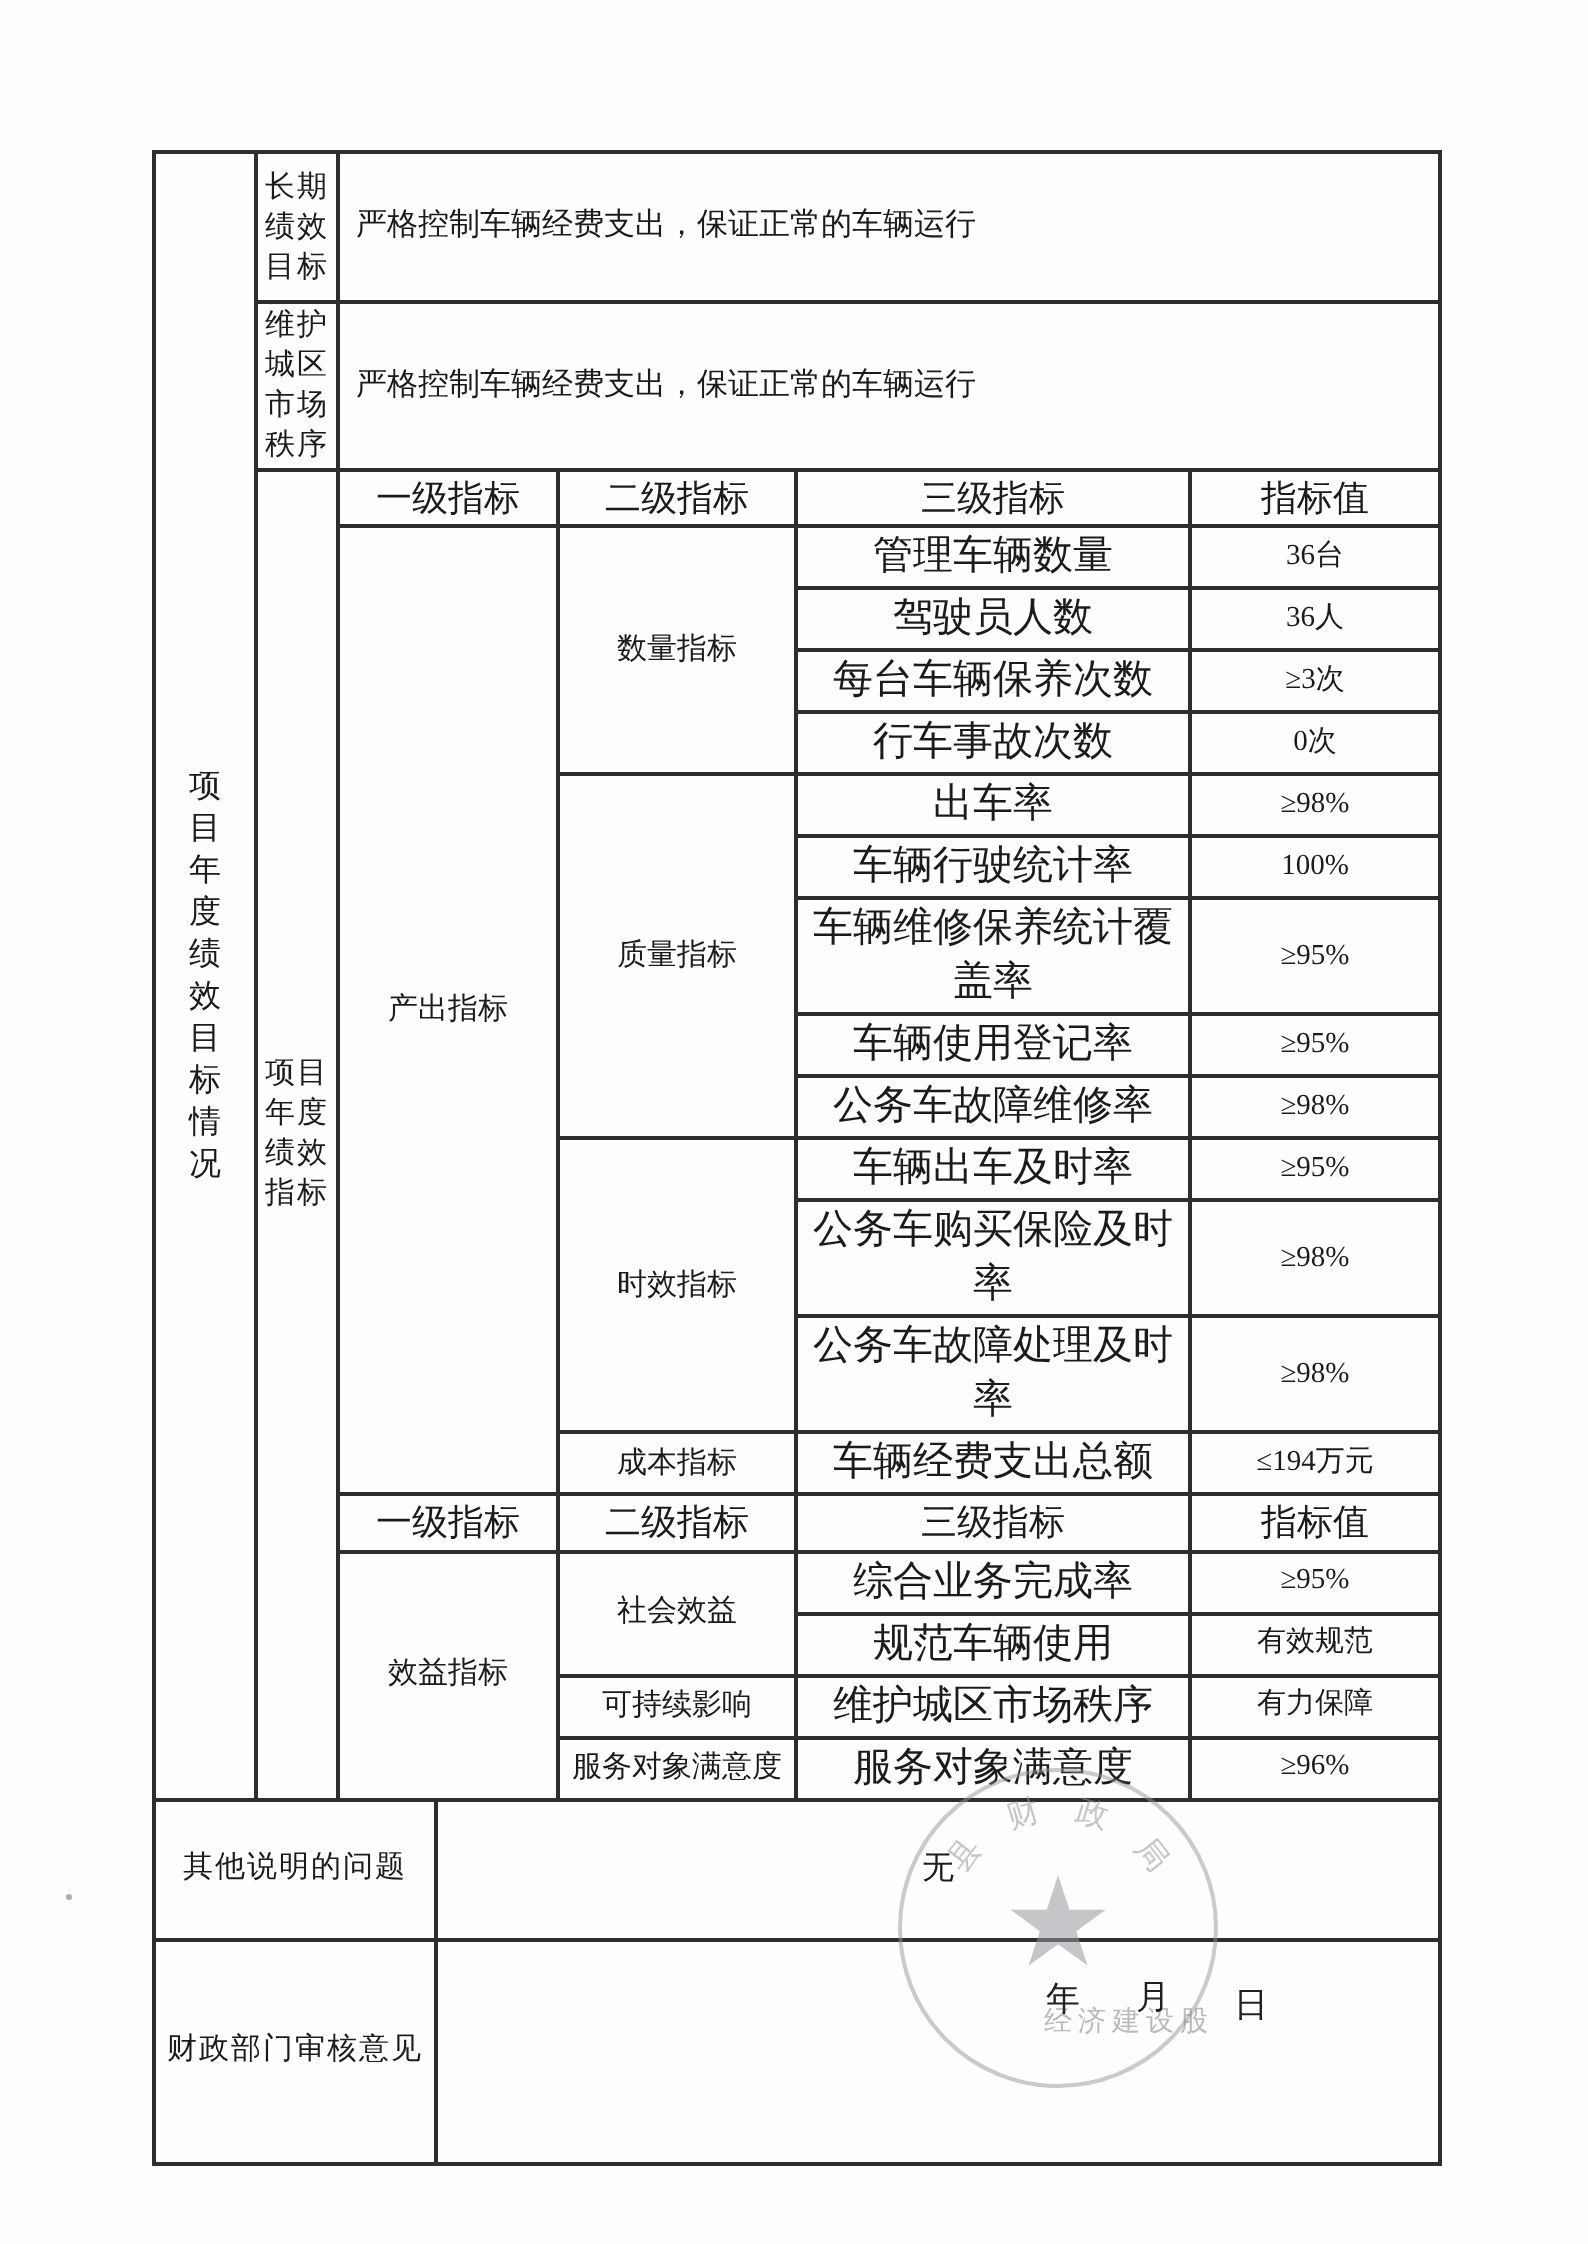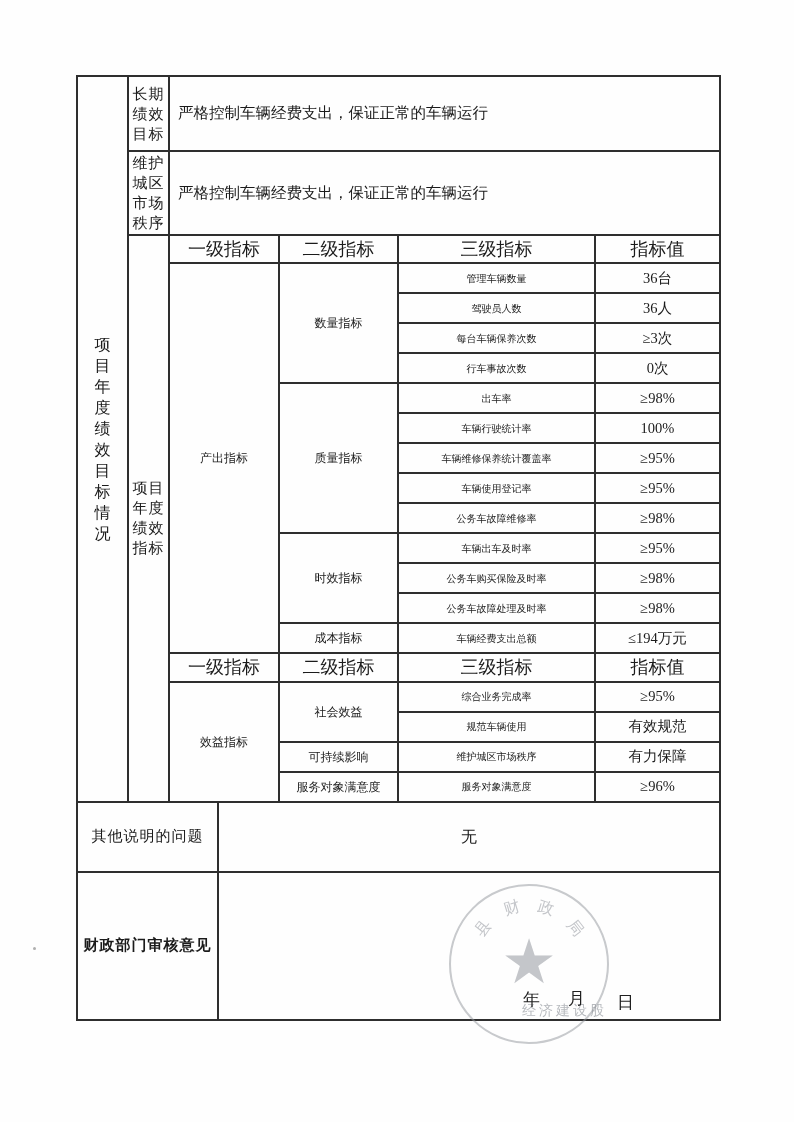--- a/index.html
+++ b/index.html
@@ -14,30 +14,30 @@
     font-size:15px;line-height:1.35;padding:1px 2px;overflow:hidden;
   }
   .tblwrap{position:absolute;left:76px;top:75px;}
   .t2{margin-top:-2px;}
   
   .rh-goal{height:75px;}
   .rh-goal2{height:77px;}
   .rh-hdr{height:28px;}
   .rh{height:30px;}
   .rh-other{height:70px;}
-  .rh-review{height:148px;font-weight:bold;}
+  .rh-review{height:112px;}
   
   .vone{width:51px;}
   .vone .wrap{width:18px;margin:0 auto;word-break:break-all;line-height:21px;font-size:16px;}
   .vtwo .wrap{width:34px;margin:0 auto;word-break:break-all;line-height:20px;font-size:15px;letter-spacing:1px;}
   .goal-content{text-align:left;padding-left:8px;font-size:15.5px;}
   .hdrcell{font-size:18px;}
-  .namecell{font-size:10px;border-radius:13px;}
+  .namecell{font-size:20px;border-radius:13px;}
   .valcell{font-size:14.5px;}
-  .lvl1cell,.lvl2cell{font-size:12px;}
+  .lvl1cell,.lvl2cell{font-size:15px;}
   .label-bottom{font-size:15px;letter-spacing:1px;}
   .other-content{font-size:16px;}
   .review-content{position:relative;}
   
   .stamp{
     position:absolute;left:449px;top:884px;width:156px;height:156px;
     border:2px solid rgba(145,150,155,0.50);border-radius:50%;
     pointer-events:none;z-index:2;
   }
   .stamp .star{

